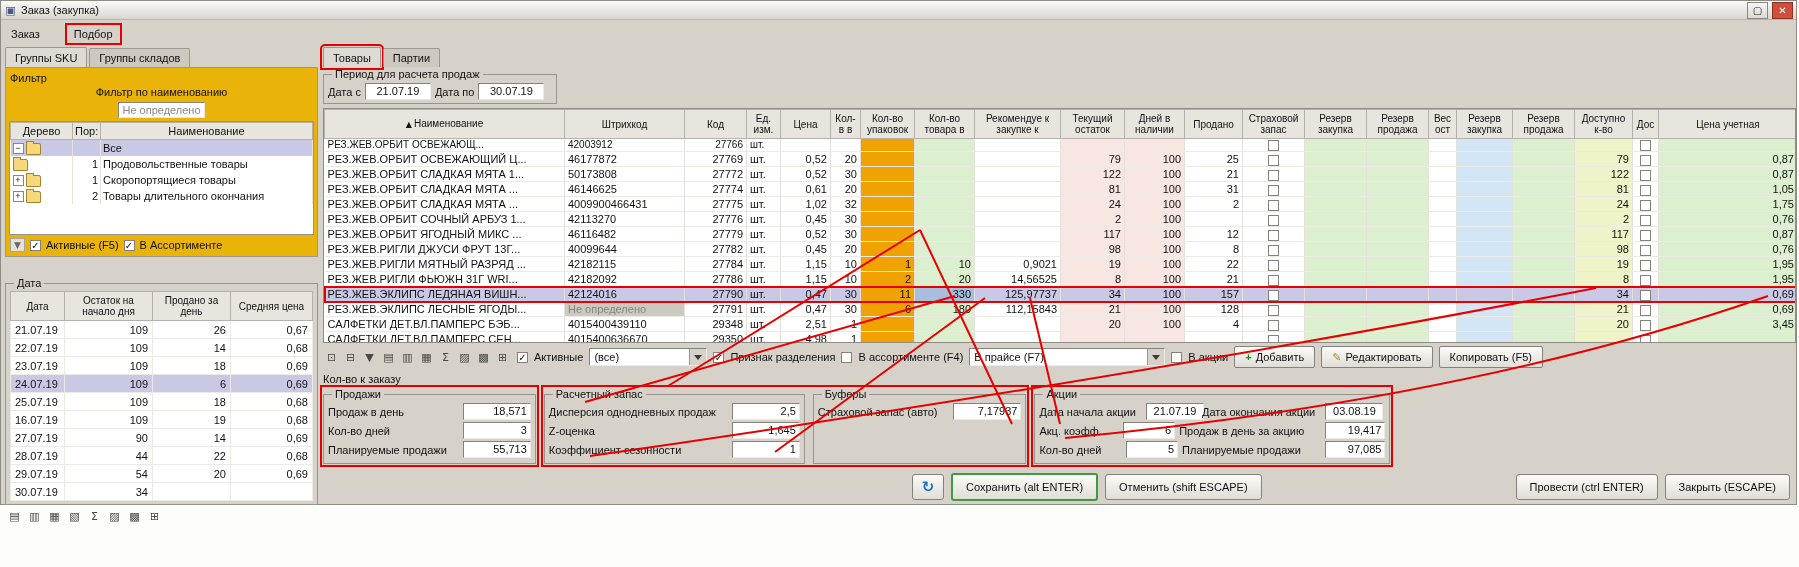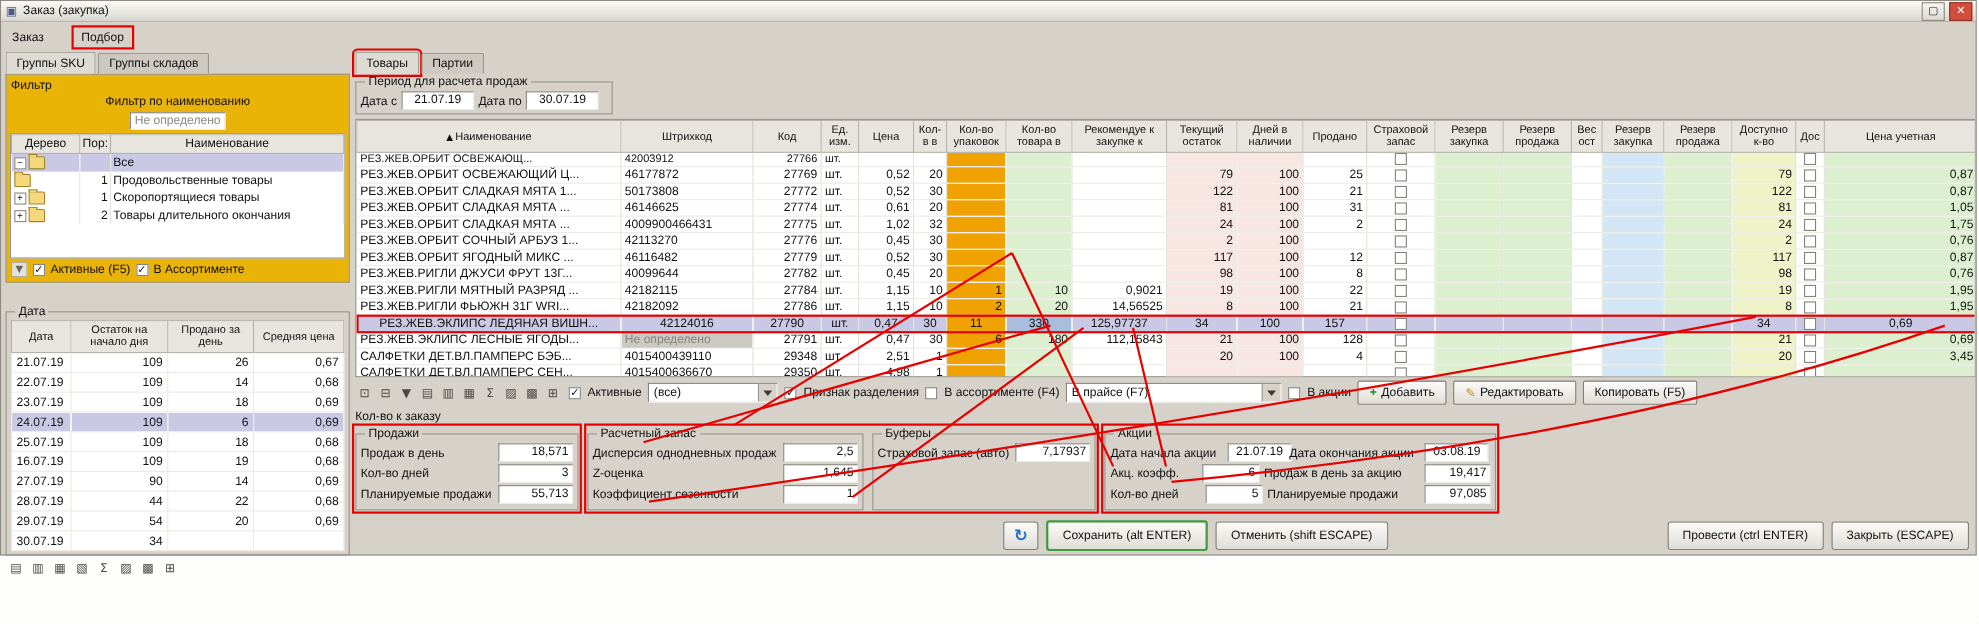--- a/index.html
+++ b/index.html
@@ -75,21 +75,21 @@
   .c-name,.c-bar{text-align:left;}
   .c-chk{text-align:center;}
   .c-packs{background:#f0a202;}
   .c-qtyg{background:#dcf0d0;}
   .c-pink{background:#f8e6e3;}
   .c-green,.c-green2{background:#dcf0d0;}
   .c-blue{background:#d2e6f6;}
   .c-avail{background:#eef3c8;}
   td.muted{background:#ccc9c2;color:#87857d;}
   tr.cut td{height:6px;line-height:12px;font-size:10px;}
-  .main-table tr.sel td{background:#c9c9e6;text-align:center;}
+  .main-table tr.sel td{background:#c9c9e6;}
   .main-table tr.sel td.c-packs{background:#f0a202;}
   .main-table tr.sel td.c-qtyg{background:#a9bedd;}
   .sorti{font-size:8px;font-family:"DejaVu Sans",sans-serif;margin-right:2px;}
 
   .rp-toolbar{margin-top:3px;display:flex;align-items:center;gap:6px;height:22px;}
   .tb-icons{display:flex;gap:2px;}
   .lbl{white-space:nowrap;}
   .dd{height:18px;background:#fff;border:1px solid;border-color:#84827a #eceae4 #eceae4 #84827a;display:flex;align-items:center;padding-left:4px;box-sizing:border-box;}
   .dd-arrow{margin-left:auto;width:16px;height:16px;background:#d6d2ca;border-left:1px solid #9a988f;display:flex;align-items:center;justify-content:center;}
   .dd-arrow::after{content:"";border:4px solid transparent;border-top:5px solid #3a3a34;margin-top:4px;}
@@ -98,21 +98,21 @@
   .pencil{color:#c08a17;font-family:"DejaVu Sans",sans-serif;}
 
   .qty-title{margin:5px 0 3px;}
   .qty-row{display:flex;gap:8px;align-items:stretch;}
   .grp{box-sizing:border-box;height:76px;}
   .grp-sales{width:192px;}
   .grp-calc{width:242px;}
   .grp-buf{width:196px;}
   .grp-promo{width:356px;}
   .calc-wrap{display:flex;gap:8px;}
-  .frow{display:flex;align-items:center;justify-content:space-between;gap:6px;height:19px;}
+  .frow{display:flex;align-items:center;justify-content:space-between;gap:16px;height:19px;}
   .fval{width:60px;height:13px;background:#fff;border:1px solid;border-color:#84827a #eceae4 #eceae4 #84827a;text-align:right;padding:1px 3px;font-size:11px;flex:none;}
   .fval.date{text-align:center;width:50px;}
   .prow{display:grid;grid-template-columns:auto 52px auto 60px;gap:4px;align-items:center;height:19px;}
   .prow .flabel{white-space:nowrap;}
 
   .footer{position:absolute;left:0;top:470px;width:100%;height:32px;display:flex;align-items:center;justify-content:flex-end;gap:7px;padding-right:6px;box-sizing:border-box;}
   .btn{height:24px;padding:0 13px;font-size:11px;background:linear-gradient(#fcfbf9,#e0ddd6);border:1px solid #84827a;border-radius:3px;display:flex;align-items:center;white-space:nowrap;}
   .btn-save{border:2px solid #3f9b41;}
   .btn-refresh{width:30px;height:24px;display:flex;align-items:center;justify-content:center;color:#1f6fc4;font-size:15px;font-weight:bold;background:linear-gradient(#fcfbf9,#e0ddd6);border:1px solid #84827a;border-radius:3px;font-family:"DejaVu Sans",sans-serif;}
   .fsp{width:240px;}

